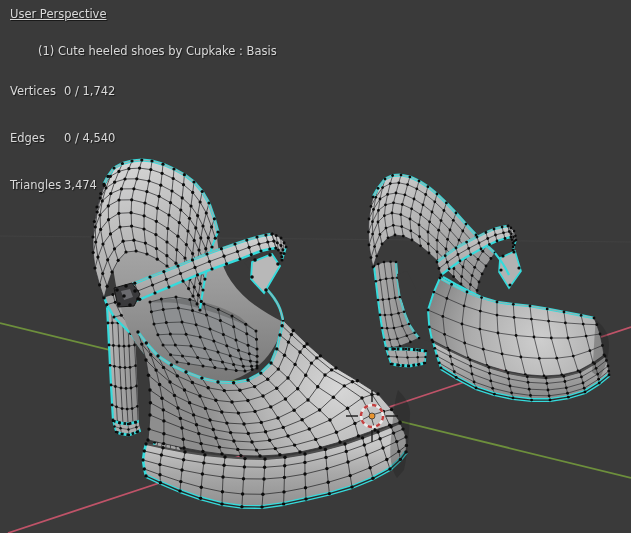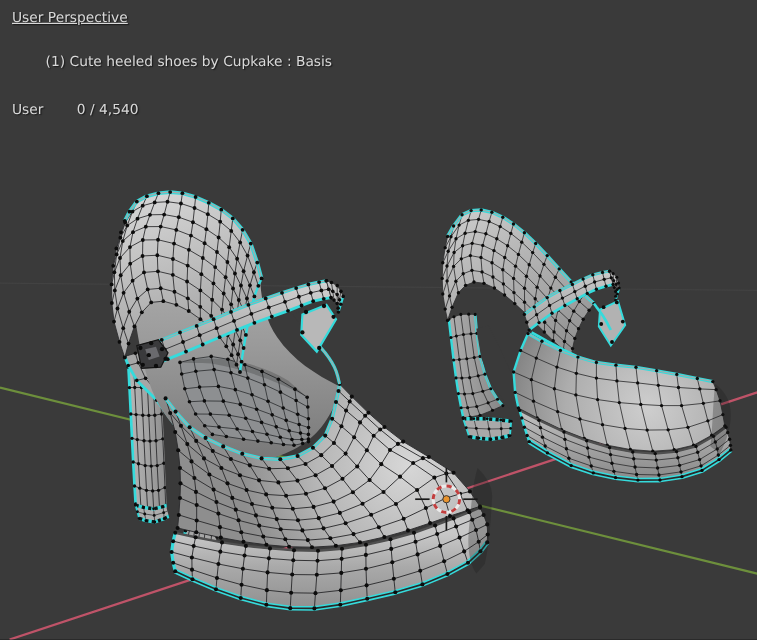--- a/index.html
+++ b/index.html
@@ -1371,17 +1371,25 @@
         <circle cx="372" cy="416" r="11" fill="none" stroke="#c23f3f" stroke-width="2.5" stroke-dasharray="4.3,4.3"></circle>
         <circle cx="372" cy="416" r="3" fill="#e8942f" stroke="#333" stroke-width="0.8"></circle>
       </g>
     </svg>
 
   <div class="hud view-label">User Perspective</div>
   <div class="hud object-label">(1) Cute heeled shoes by Cupkake : Basis</div>
 
   <div class="hud stats">
     <div class="stat-row">
-      <span class="stat-label">User</span>
+      <span class="stat-label">Vertices</span>
+      <span class="stat-value">0 / 1,742</span>
+    </div>
+    <div class="stat-row">
+      <span class="stat-label">Edges</span>
       <span class="stat-value">0 / 4,540</span>
+    </div>
+    <div class="stat-row">
+      <span class="stat-label">Triangles</span>
+      <span class="stat-value">3,474</span>
     </div>
   </div>
 </div>
 
 </body></html>

